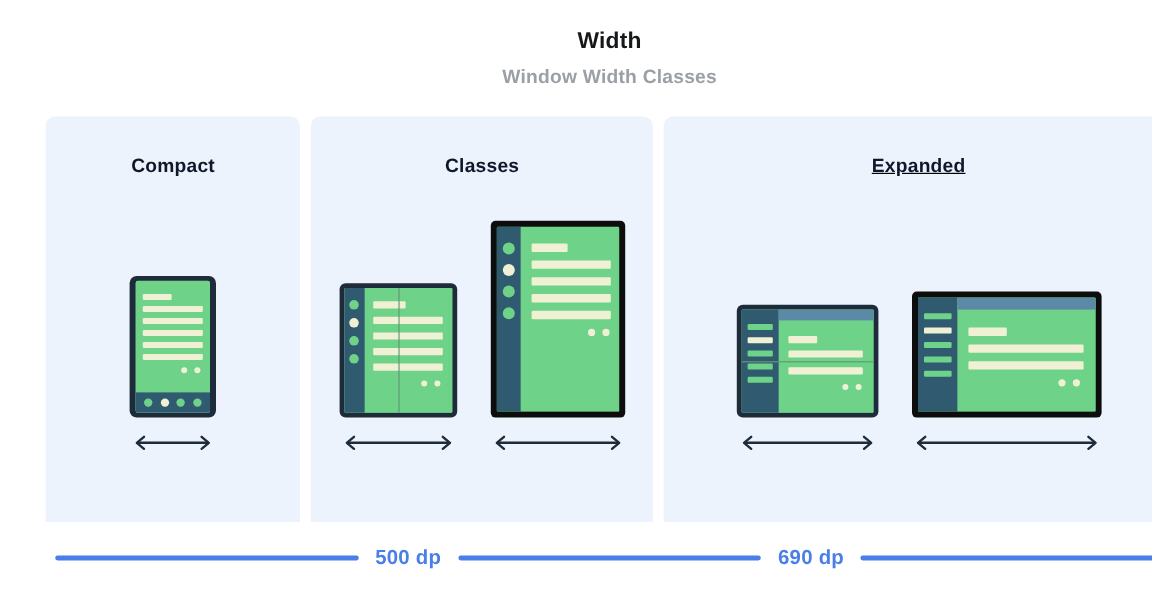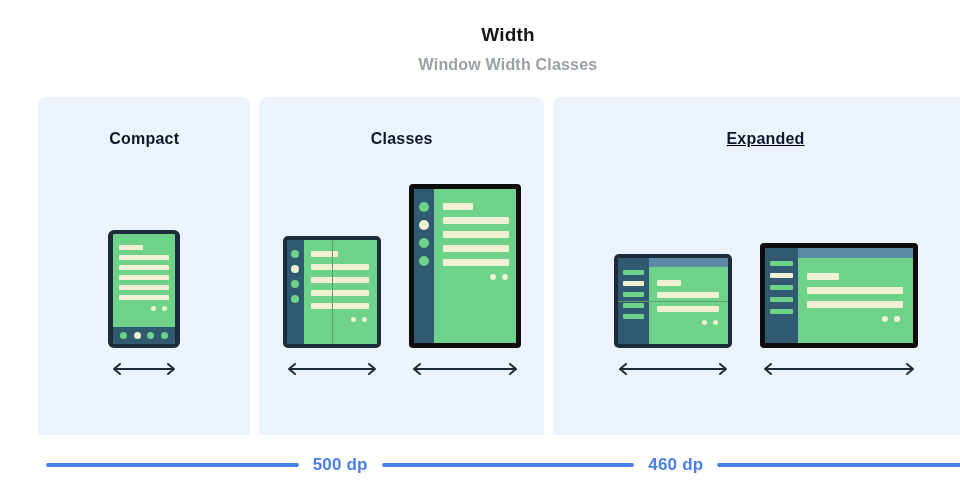--- a/index.html
+++ b/index.html
@@ -232,17 +232,17 @@
 
       </div>
     </div>
 
   </div>
 
   <div class="scale">
     <span class="rule" style="margin-left:18px;"></span>
     <span class="dp-label">500 dp</span>
     <span class="rule"></span>
-    <span class="dp-label">460 dp</span>
+    <span class="dp-label">690 dp</span>
     <span class="rule" style="margin-right:18px;"></span>
   </div>
 
 </div>
 
 </body></html>

